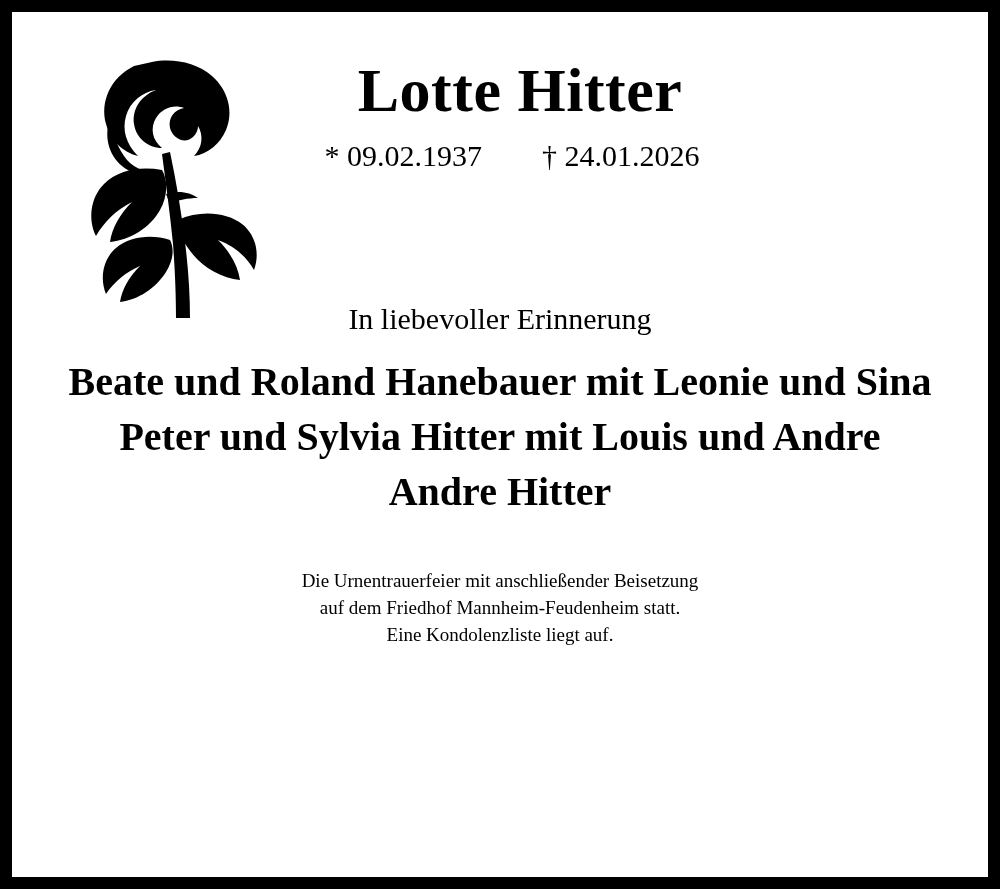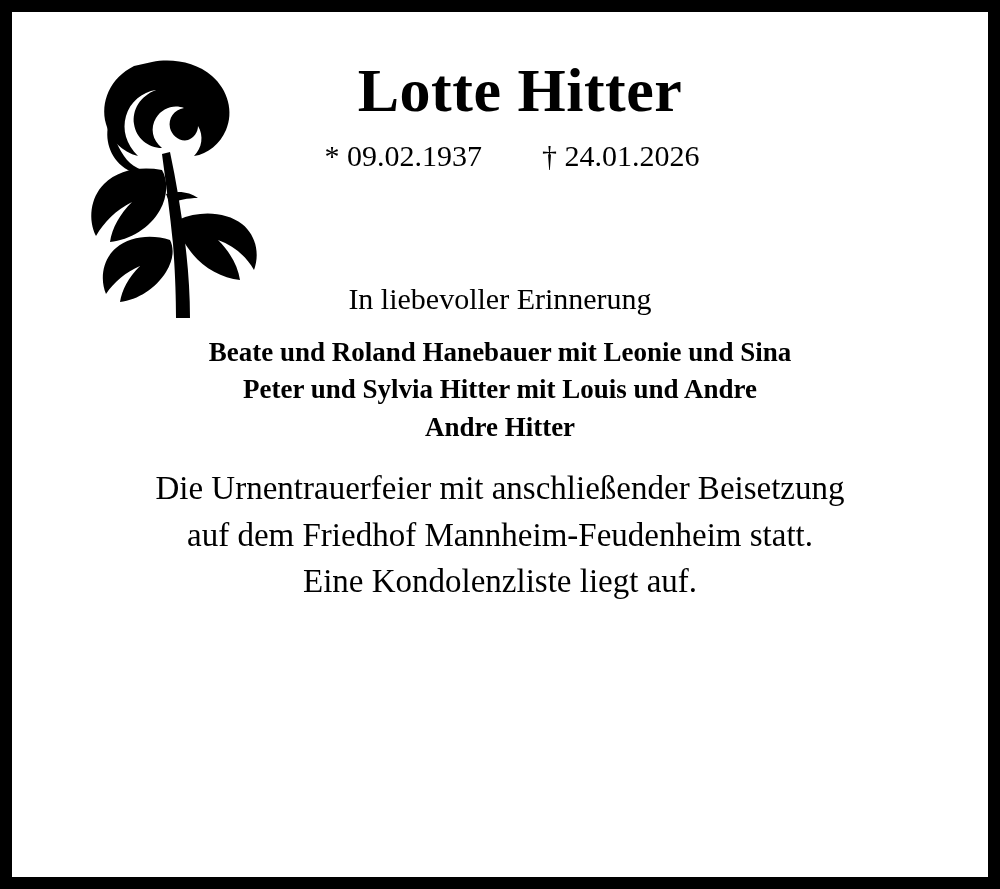--- a/index.html
+++ b/index.html
@@ -71,39 +71,39 @@
 
   .dates {
     margin-top: 16px;
     text-align: center;
     font-size: 30px;
     padding-left: 24px;
     white-space: pre;
   }
 
   .memory {
-    margin-top: 24px;
+    margin-top: 44px;
     text-align: center;
     font-size: 30px;
   }
 
   .family {
     margin-top: 18px;
     width: 880px;
     text-align: center;
-    font-size: 27px;
+    font-size: 40px;
     font-weight: bold;
     line-height: 1.38;
   }
 
   .ceremony {
-    margin-top: 19px;
+    margin-top: 48px;
     width: 860px;
     text-align: center;
-    font-size: 33px;
+    font-size: 19px;
     line-height: 1.42;
   }
 </style>
 </head>
 <body>
 
 <div class="obituary">
   <div class="inner">
 
 

